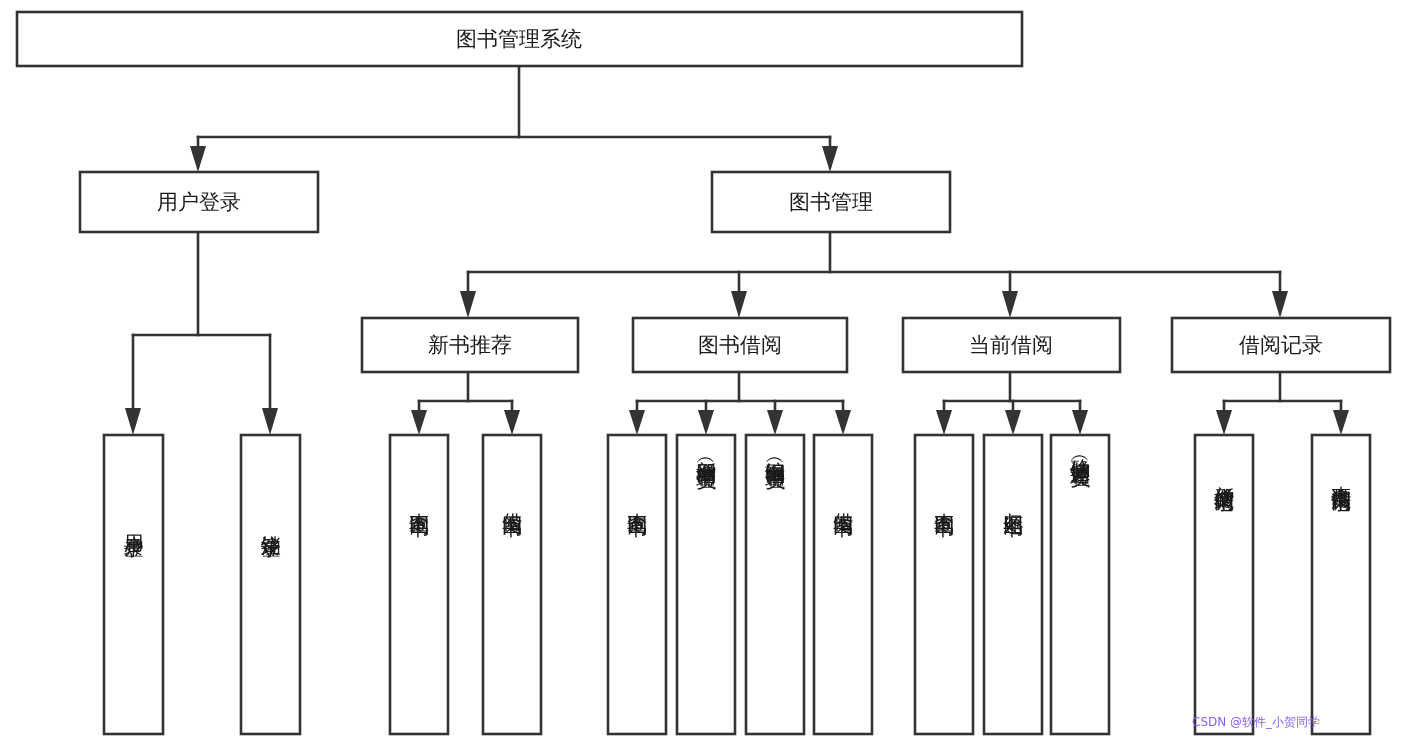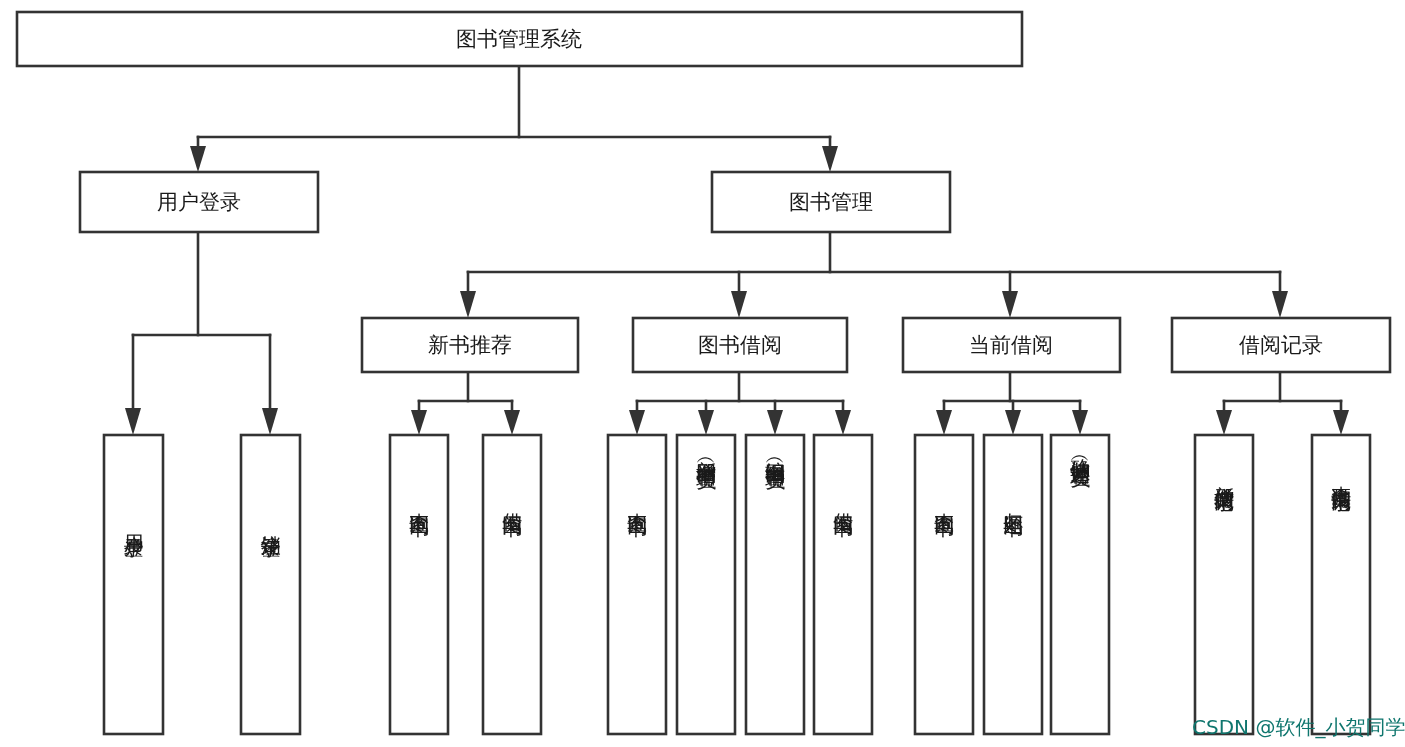--- a/index.html
+++ b/index.html
@@ -63,22 +63,22 @@
     line-height: 1.18;
     color: #1a1a1a;
     letter-spacing: 1.5px;
     white-space: nowrap;
   }
   #watermark {
     position: absolute;
     left: 1192px;
     top: 714px;
     font-family: "DejaVu Sans", "Liberation Sans", sans-serif;
-    font-size: 20px;
-    color: #0f766e;
+    font-size: 12px;
+    color: #8b5cf6;
     white-space: nowrap;
     pointer-events: none;
   }
 </style>
 </head>
 <body>
 
 <div id="diagram-root">
 
   <svg class="canvas" viewBox="0 0 1405 747">

